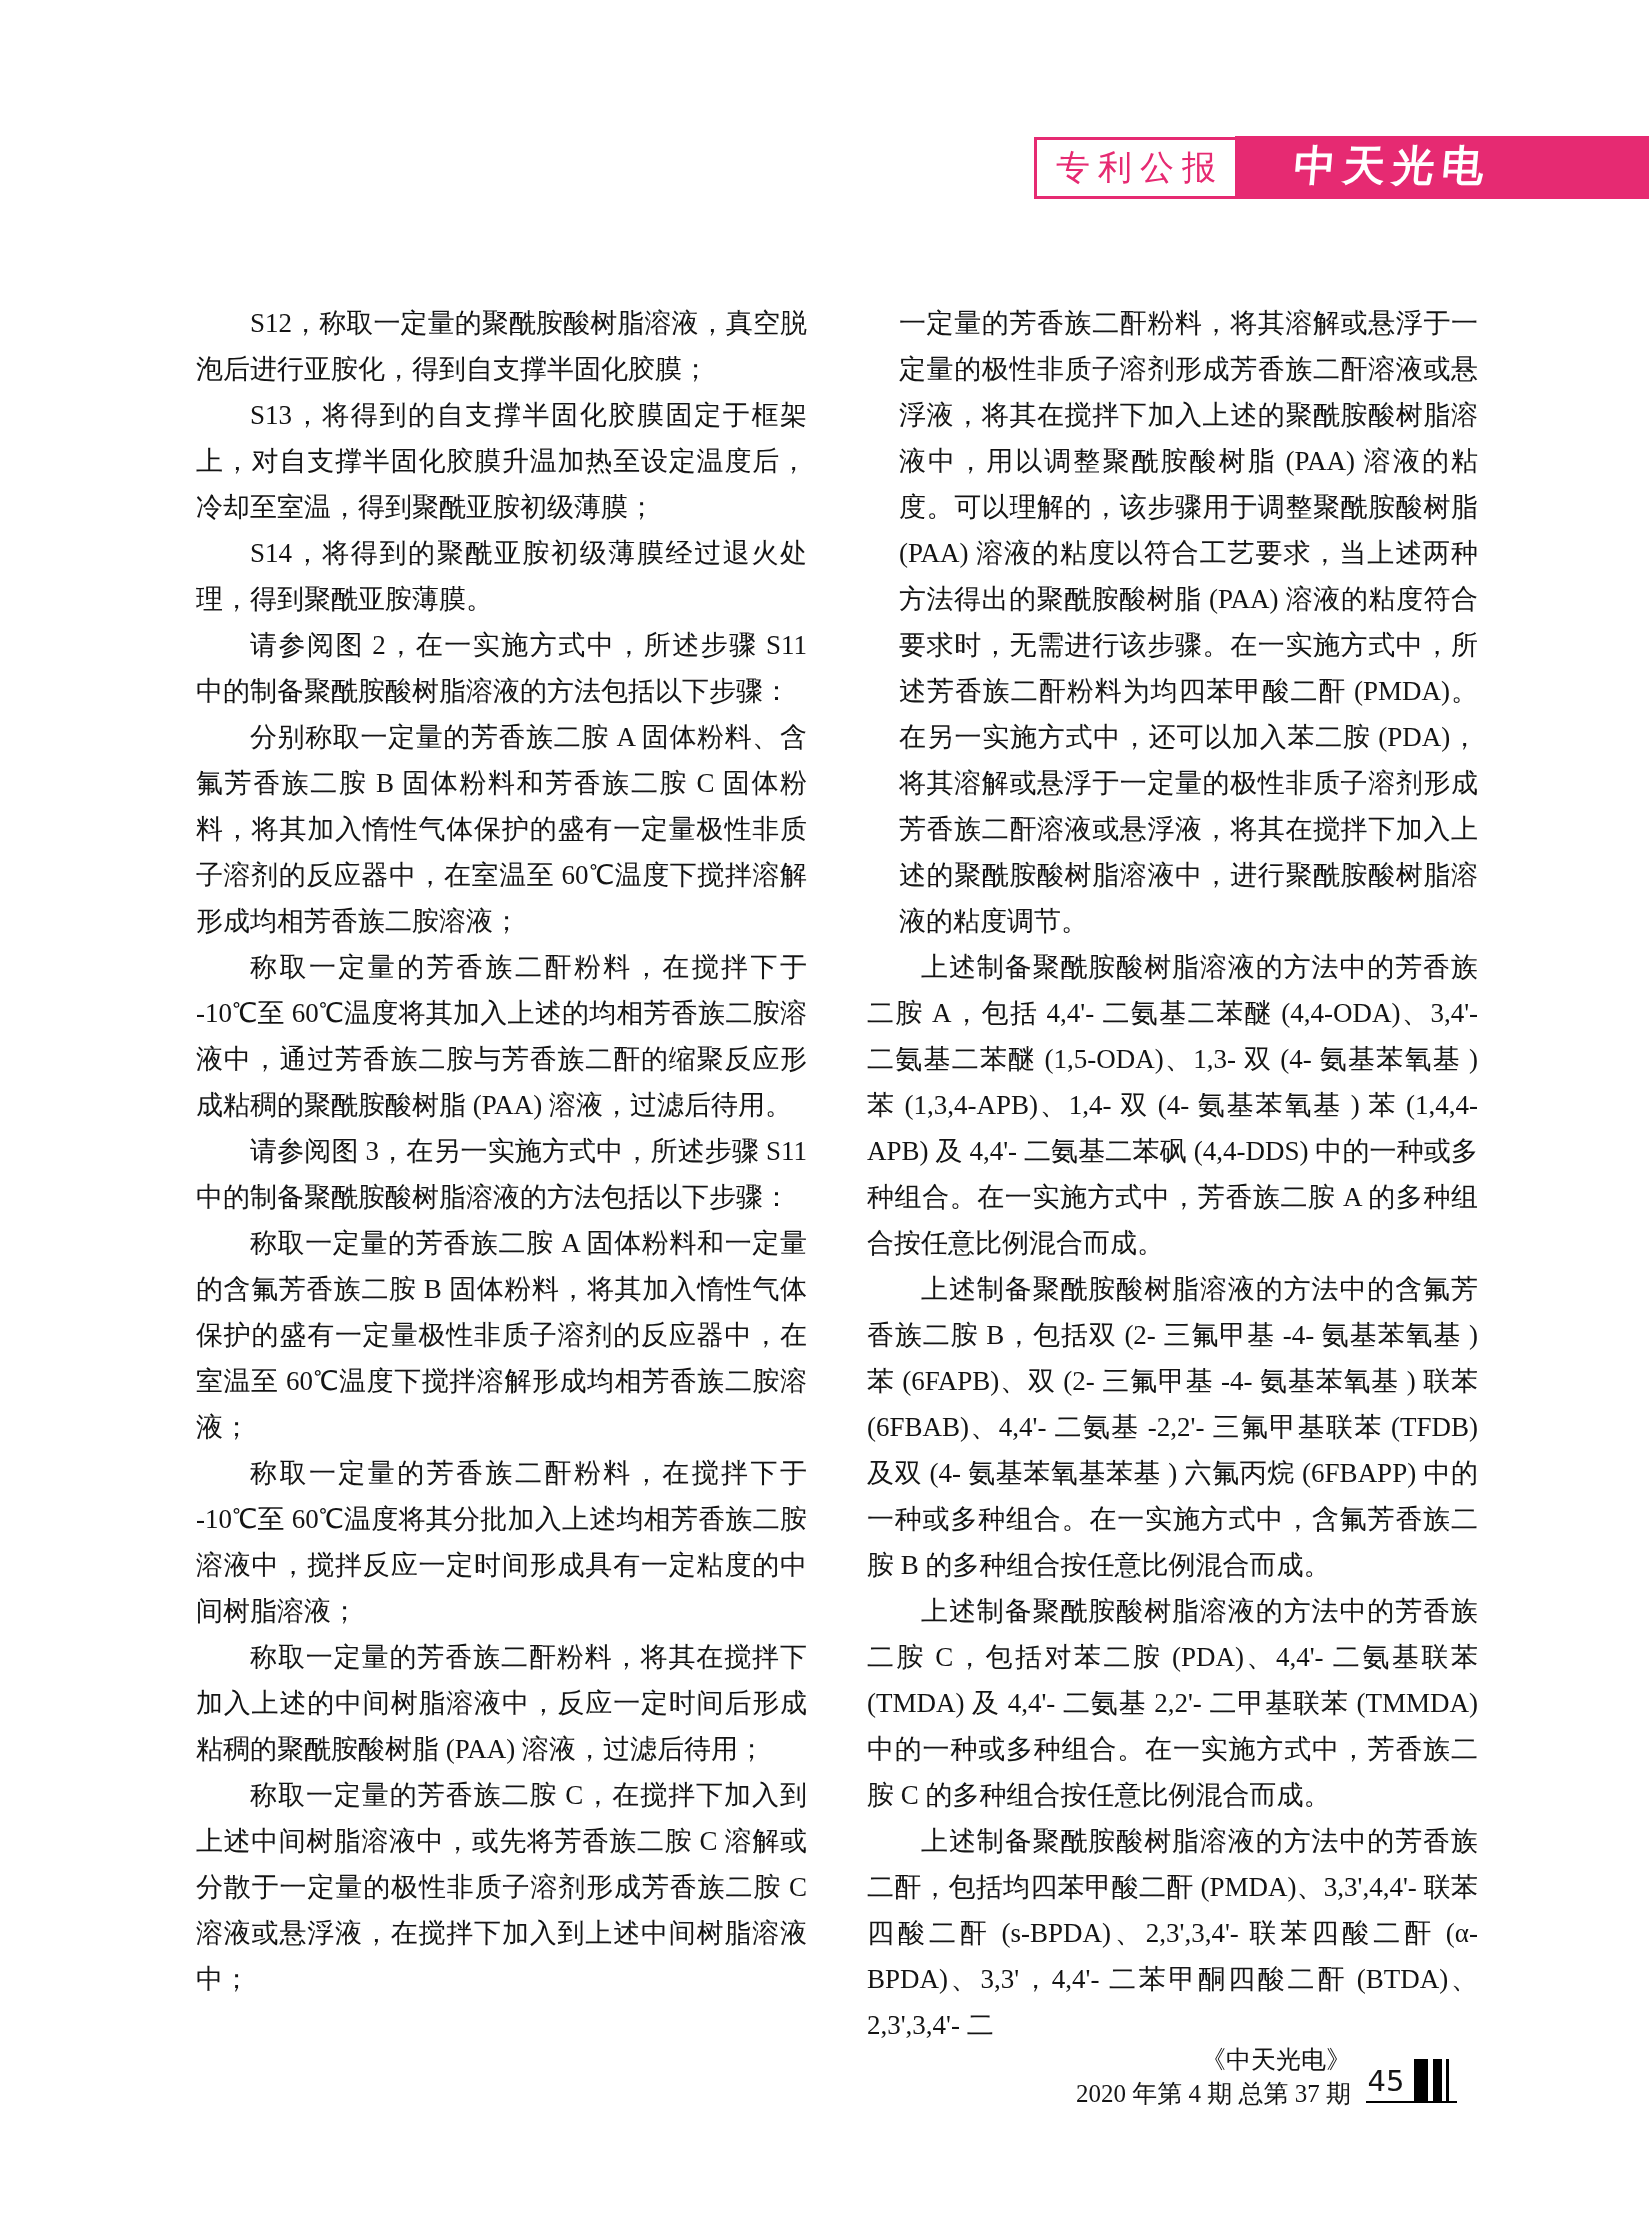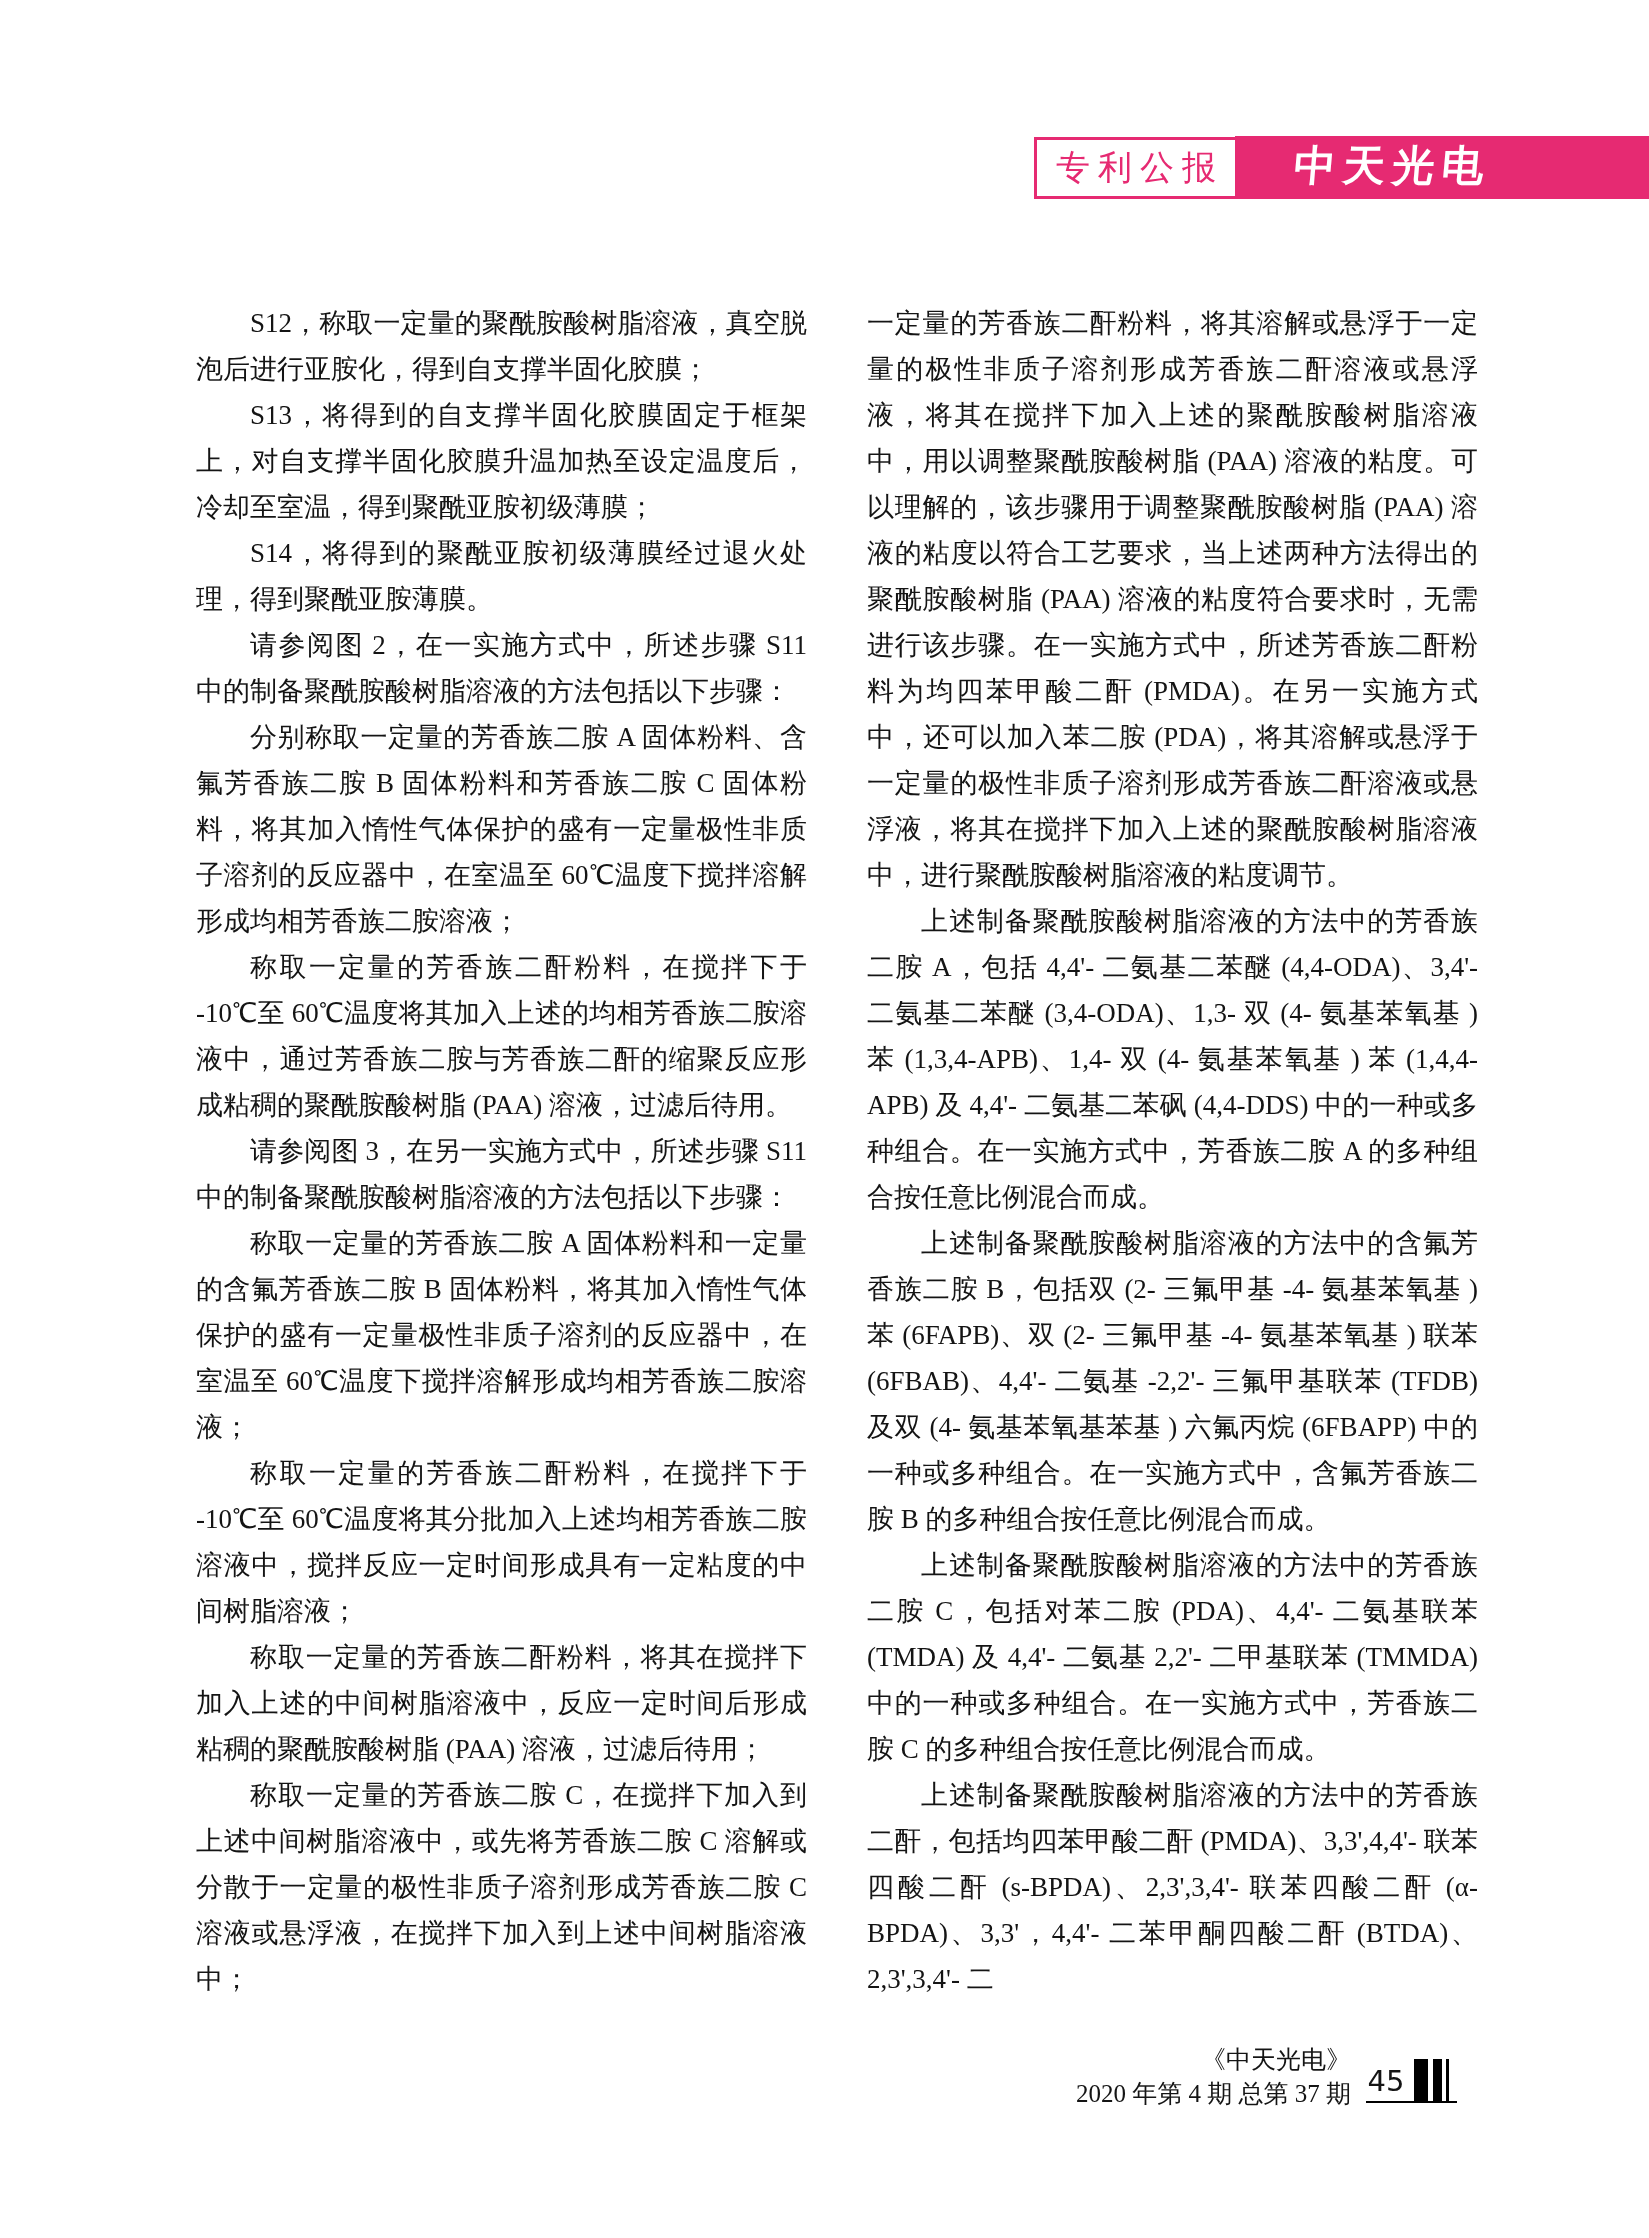--- a/index.html
+++ b/index.html
@@ -66,21 +66,21 @@
     text-align:justify;
     color:var(--ink);
   }
   .col-left{left:196px;}
   .col-right{left:867px;}
   .col p{
     margin:0;
     text-indent:2em;
     word-break:break-word;
   }
-  .col p.no-indent{text-indent:0;}
+  .col p.no-indent{text-indent:0;margin-left:32px;}
 
   
   .footer-journal{
     position:absolute;
     top:2046px; right:299px;
     font-size:25px;
     line-height:27px;
     white-space:nowrap;
   }
   .footer-issue{
@@ -140,21 +140,21 @@
     <p>称取一定量的芳香族二酐粉料，在搅拌下于 -10℃至 60℃温度将其加入上述的均相芳香族二胺溶液中，通过芳香族二胺与芳香族二酐的缩聚反应形成粘稠的聚酰胺酸树脂 (PAA) 溶液，过滤后待用。</p>
     <p>请参阅图 3，在另一实施方式中，所述步骤 S11 中的制备聚酰胺酸树脂溶液的方法包括以下步骤：</p>
     <p>称取一定量的芳香族二胺 A 固体粉料和一定量的含氟芳香族二胺 B 固体粉料，将其加入惰性气体保护的盛有一定量极性非质子溶剂的反应器中，在室温至 60℃温度下搅拌溶解形成均相芳香族二胺溶液；</p>
     <p>称取一定量的芳香族二酐粉料，在搅拌下于 -10℃至 60℃温度将其分批加入上述均相芳香族二胺溶液中，搅拌反应一定时间形成具有一定粘度的中间树脂溶液；</p>
     <p>称取一定量的芳香族二酐粉料，将其在搅拌下加入上述的中间树脂溶液中，反应一定时间后形成粘稠的聚酰胺酸树脂 (PAA) 溶液，过滤后待用；</p>
     <p>称取一定量的芳香族二胺 C，在搅拌下加入到上述中间树脂溶液中，或先将芳香族二胺 C 溶解或分散于一定量的极性非质子溶剂形成芳香族二胺 C 溶液或悬浮液，在搅拌下加入到上述中间树脂溶液中；</p>
   </section>
 
   <section class="col col-right">
     <p class="no-indent">一定量的芳香族二酐粉料，将其溶解或悬浮于一定量的极性非质子溶剂形成芳香族二酐溶液或悬浮液，将其在搅拌下加入上述的聚酰胺酸树脂溶液中，用以调整聚酰胺酸树脂 (PAA) 溶液的粘度。可以理解的，该步骤用于调整聚酰胺酸树脂 (PAA) 溶液的粘度以符合工艺要求，当上述两种方法得出的聚酰胺酸树脂 (PAA) 溶液的粘度符合要求时，无需进行该步骤。在一实施方式中，所述芳香族二酐粉料为均四苯甲酸二酐 (PMDA)。在另一实施方式中，还可以加入苯二胺 (PDA)，将其溶解或悬浮于一定量的极性非质子溶剂形成芳香族二酐溶液或悬浮液，将其在搅拌下加入上述的聚酰胺酸树脂溶液中，进行聚酰胺酸树脂溶液的粘度调节。</p>
-    <p>上述制备聚酰胺酸树脂溶液的方法中的芳香族二胺 A，包括 4,4'- 二氨基二苯醚 (4,4-ODA)、3,4'- 二氨基二苯醚 (3,4-ODA)、1,3- 双 (4- 氨基苯氧基 ) 苯 (1,3,4-APB)、1,4- 双 (4- 氨基苯氧基 ) 苯 (1,4,4-APB) 及 4,4'- 二氨基二苯砜 (4,4-DDS) 中的一种或多种组合。在一实施方式中，芳香族二胺 A 的多种组合按任意比例混合而成。</p>
+    <p>上述制备聚酰胺酸树脂溶液的方法中的芳香族二胺 A，包括 4,4'- 二氨基二苯醚 (4,4-ODA)、3,4'- 二氨基二苯醚 (1,5-ODA)、1,3- 双 (4- 氨基苯氧基 ) 苯 (1,3,4-APB)、1,4- 双 (4- 氨基苯氧基 ) 苯 (1,4,4-APB) 及 4,4'- 二氨基二苯砜 (4,4-DDS) 中的一种或多种组合。在一实施方式中，芳香族二胺 A 的多种组合按任意比例混合而成。</p>
     <p>上述制备聚酰胺酸树脂溶液的方法中的含氟芳香族二胺 B，包括双 (2- 三氟甲基 -4- 氨基苯氧基 ) 苯 (6FAPB)、双 (2- 三氟甲基 -4- 氨基苯氧基 ) 联苯 (6FBAB)、4,4'- 二氨基 -2,2'- 三氟甲基联苯 (TFDB) 及双 (4- 氨基苯氧基苯基 ) 六氟丙烷 (6FBAPP) 中的一种或多种组合。在一实施方式中，含氟芳香族二胺 B 的多种组合按任意比例混合而成。</p>
     <p>上述制备聚酰胺酸树脂溶液的方法中的芳香族二胺 C，包括对苯二胺 (PDA)、4,4'- 二氨基联苯 (TMDA) 及 4,4'- 二氨基 2,2'- 二甲基联苯 (TMMDA) 中的一种或多种组合。在一实施方式中，芳香族二胺 C 的多种组合按任意比例混合而成。</p>
     <p>上述制备聚酰胺酸树脂溶液的方法中的芳香族二酐，包括均四苯甲酸二酐 (PMDA)、3,3',4,4'- 联苯四酸二酐 (s-BPDA)、2,3',3,4'- 联苯四酸二酐 (α-BPDA)、3,3'，4,4'- 二苯甲酮四酸二酐 (BTDA)、2,3',3,4'- 二</p>
   </section>
 
   <div class="footer-journal">《中天光电》</div>
   <div class="footer-issue">2020 年第 4 期 总第 37 期</div>
   <div class="pagenum-group">
     <span class="pagenum">45</span>
     <span class="bars">

